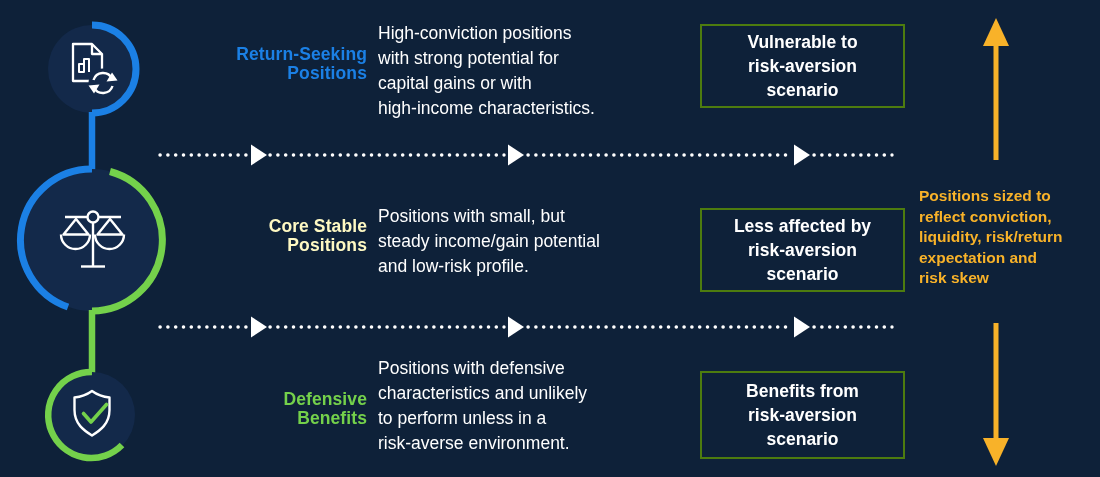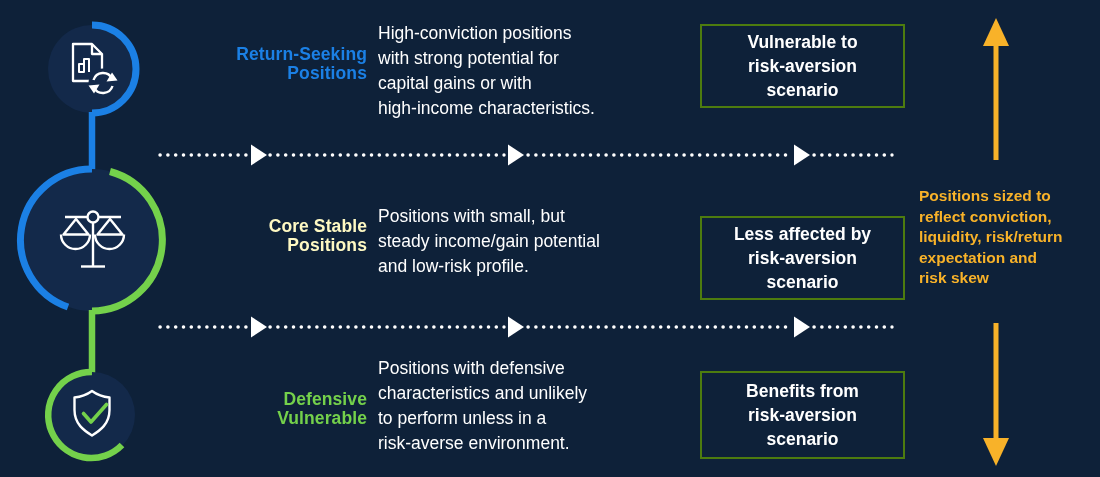--- a/index.html
+++ b/index.html
@@ -25,21 +25,21 @@
   .desc-2 { top:204px; }
   .desc-3 { top:356px; }
   .impact {
     position:absolute; left:700px; width:205px; box-sizing:border-box;
     border:2px solid #4d7c0f; color:#FFFFFF;
     display:flex; align-items:center; justify-content:center;
     text-align:center; font-weight:bold; font-size:17.5px; line-height:24px;
     white-space:pre-line;
   }
   .impact-1 { top:24px;  height:84px; }
-  .impact-2 { top:216px; height:84px; }
+  .impact-2 { top:208px; height:84px; }
   .impact-3 { top:371px; height:88px; }
   .side-note {
     position:absolute; left:919px; top:186px; width:168px;
     text-align:left; font-weight:bold; font-size:15.5px;
     line-height:20.5px; white-space:pre-line;
   }
 </style>
 </head>
 <body>
 
@@ -137,21 +137,21 @@
   <div class="desc desc-2">Positions with small, but
 steady income/gain potential
 and low-risk profile.</div>
   <div class="impact impact-2">
     <span>Less affected by
 risk-aversion
 scenario</span>
   </div>
 
   <div class="label label-3" style="color: rgb(116, 209, 75);">Defensive
-Vulnerable</div>
+Benefits</div>
   <div class="desc desc-3">Positions with defensive
 characteristics and unlikely
 to perform unless in a
 risk-averse environment.</div>
   <div class="impact impact-3">
     <span>Benefits from
 risk-aversion
 scenario</span>
   </div>
 

